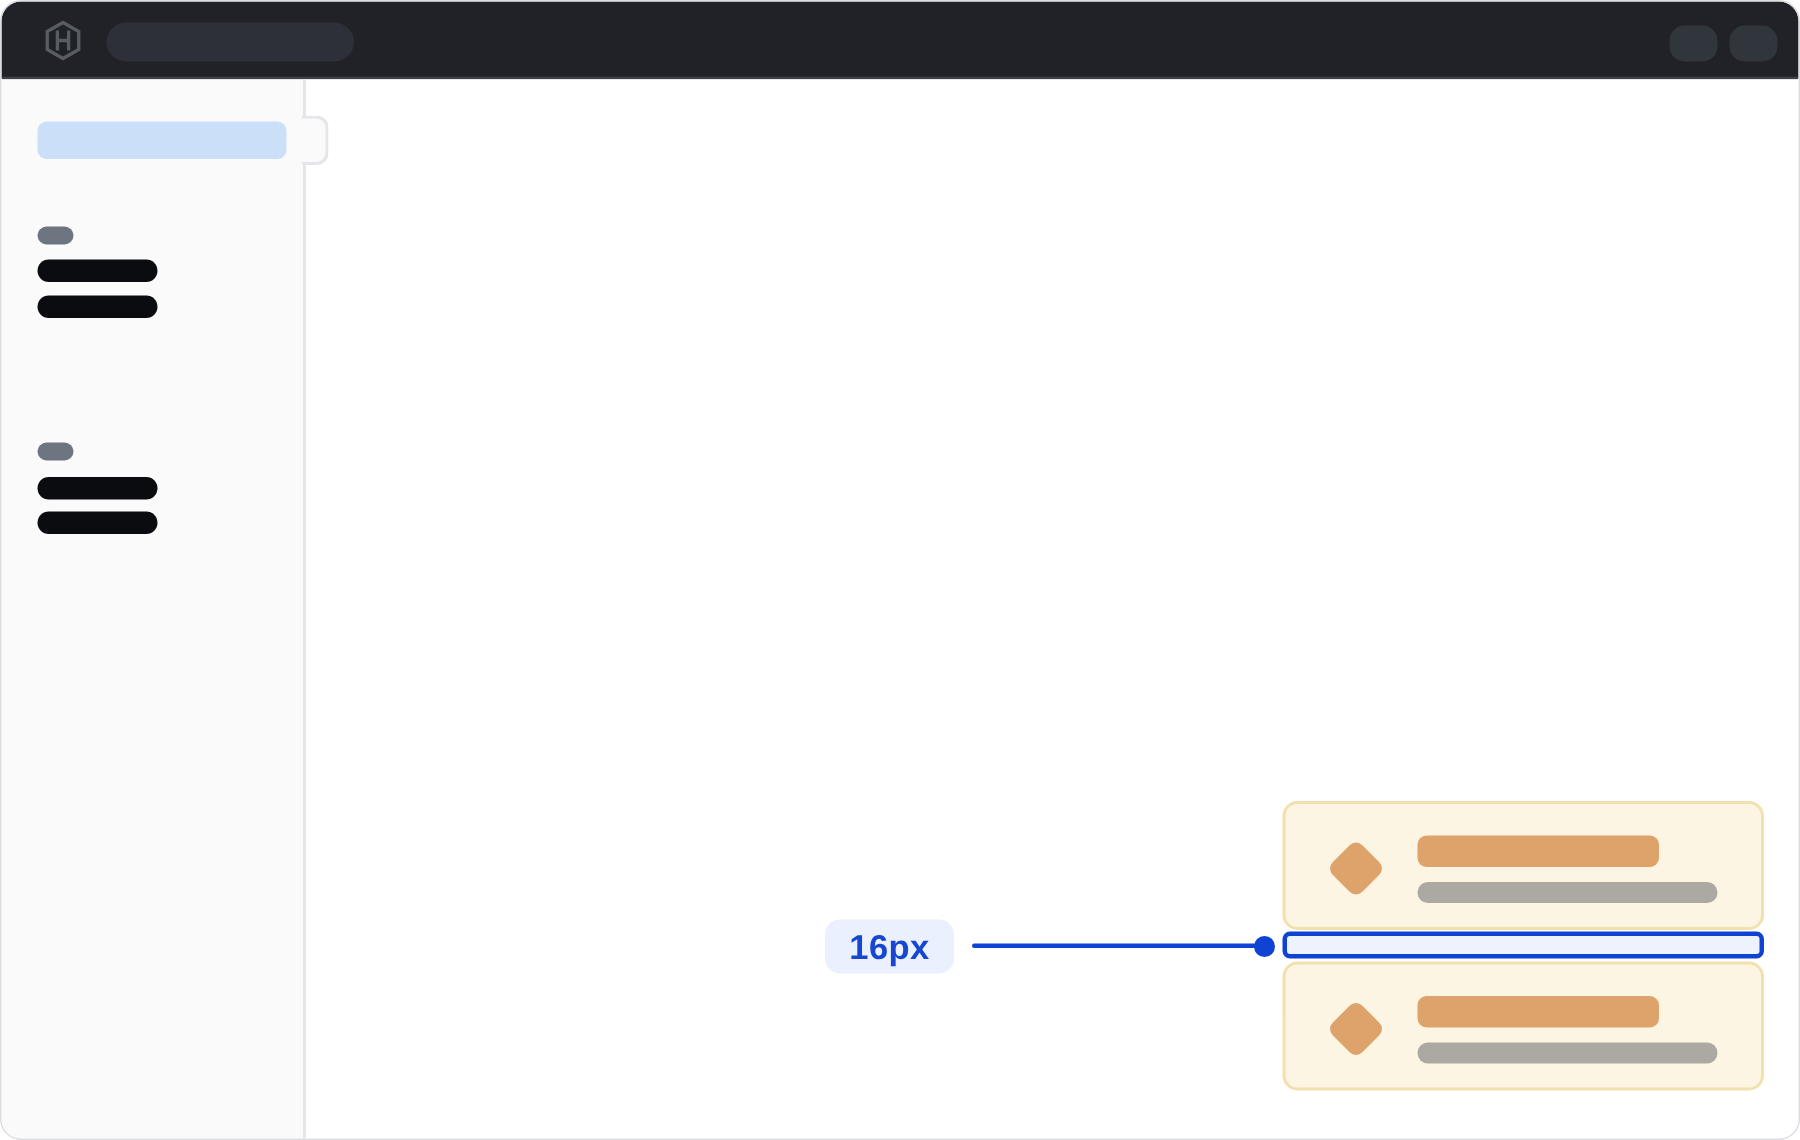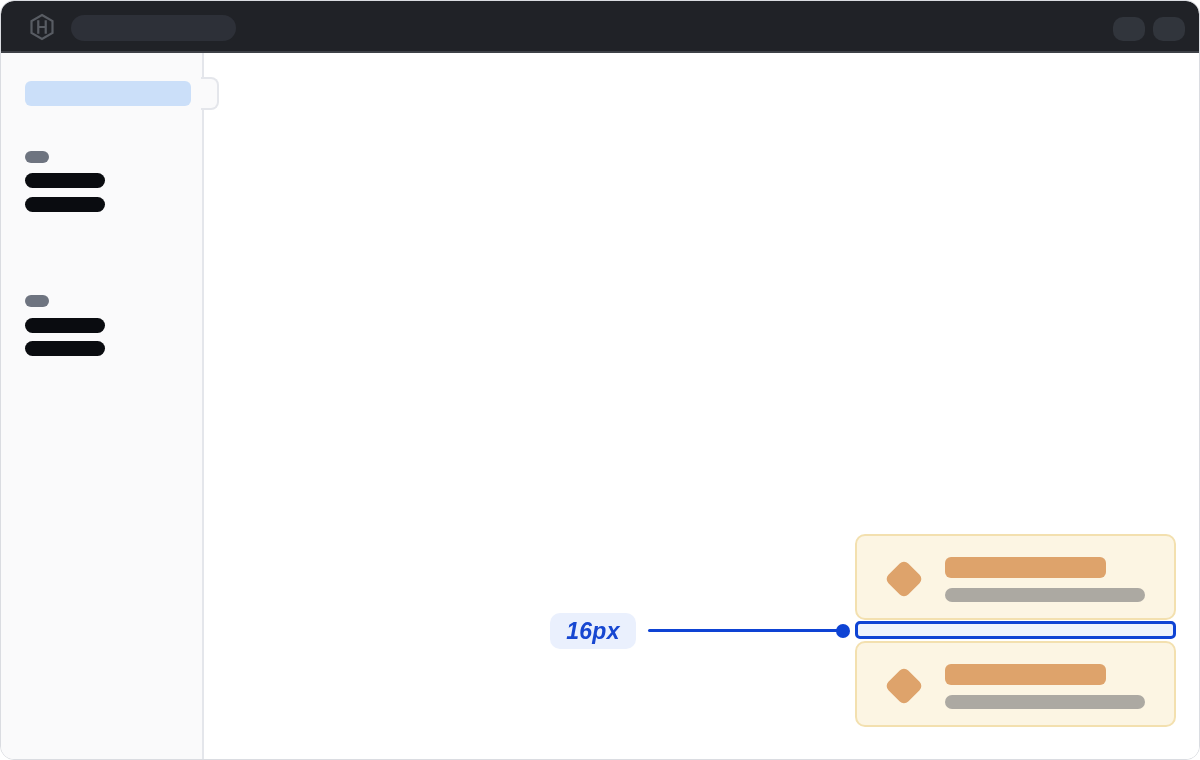--- a/index.html
+++ b/index.html
@@ -1,18 +1,18 @@
 <!DOCTYPE html>
 <html><head>
 <meta charset="utf-8">
 <style>
   * { margin:0; padding:0; box-sizing:border-box; }
   html,body { width:1200px; height:760px; background:#ffffff; font-family:"Liberation Sans", sans-serif; overflow:hidden; }
 
-  .window { position:absolute; inset:0; background:#ffffff; border:1px solid #DADCE1; border-radius:14px; overflow:hidden;font-style:italic; }
+  .window { position:absolute; inset:0; background:#ffffff; border:1px solid #DADCE1; border-radius:14px; overflow:hidden; }
 
   
   .topbar { position:absolute; top:0; left:0; right:0; height:52px; background:#202227; border-bottom:2px solid #3E4147; border-radius:13px 13px 0 0; }
   .logo { position:absolute; left:27px; top:12px; width:28px; height:28px; }
   .nav-pill { position:absolute; left:70px; top:14px; width:165px; height:26px; border-radius:13px; background:#2D3038; }
   .tb-action { position:absolute; top:16px; width:32px; height:24px; border-radius:10px; background:#31353C; }
   .tb-action.a1 { left:1112px; }
   .tb-action.a2 { left:1152px; }
 
   

